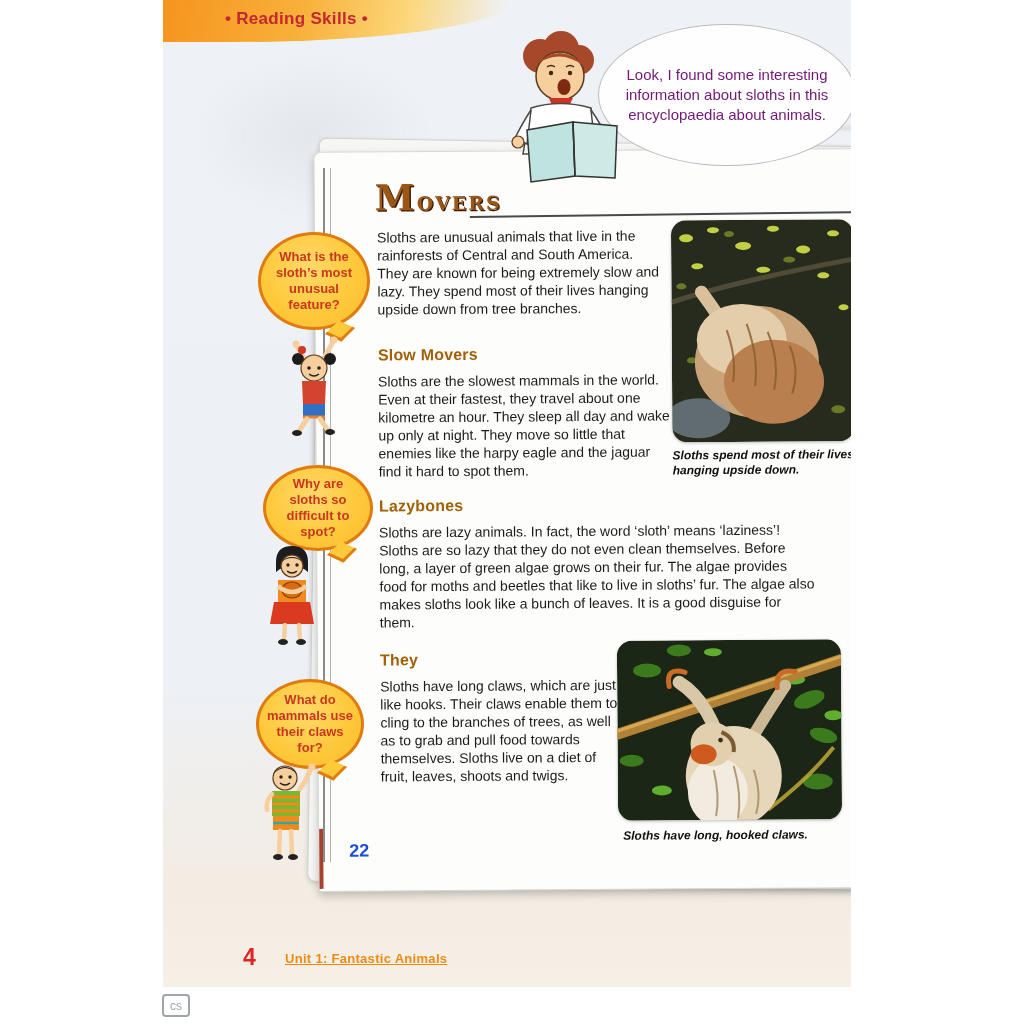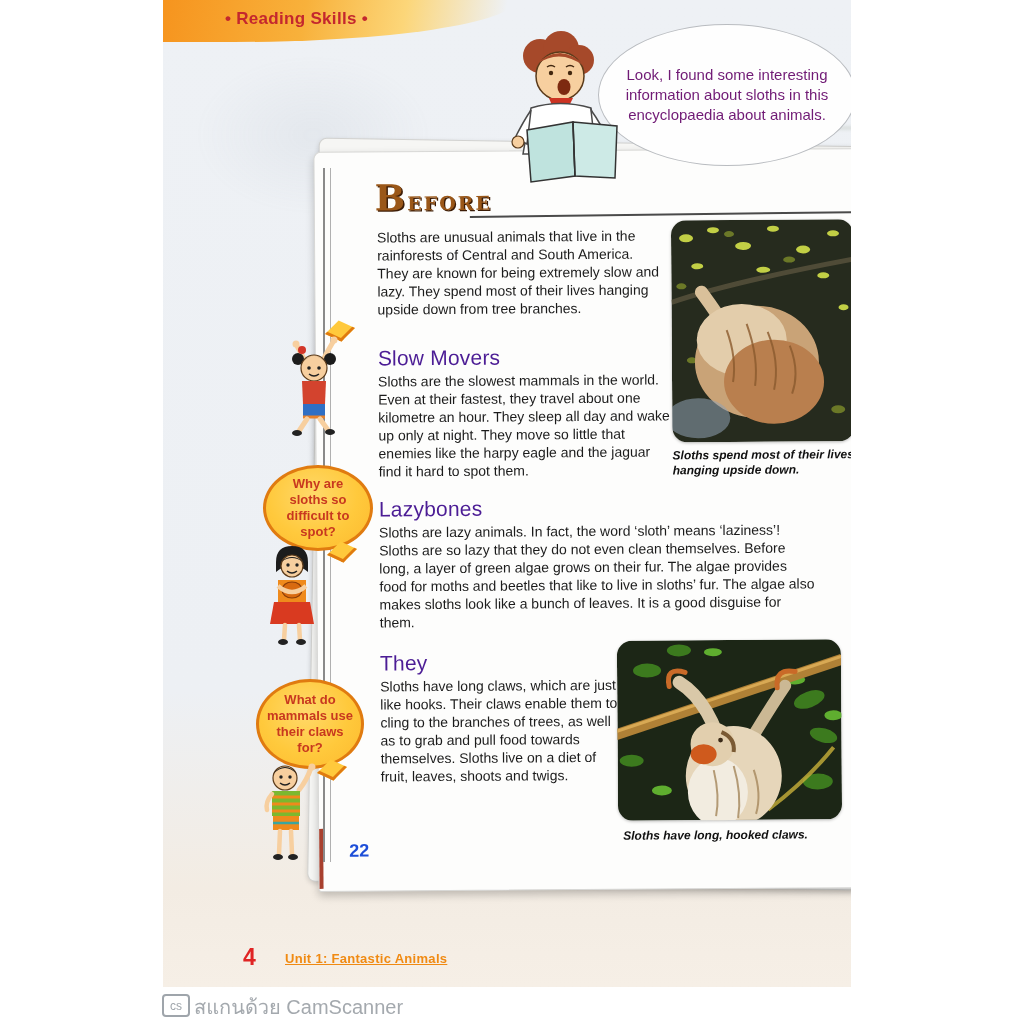--- a/index.html
+++ b/index.html
@@ -53,21 +53,21 @@
     left:60px;top:24px;
     font-family:"DejaVu Serif",serif;font-weight:bold;font-variant:small-caps;
     font-size:27px;color:#9a5718;letter-spacing:2px;
     text-shadow:1.3px 1.3px 0 #3c1c06;
   }
   .article-title::first-letter{font-size:36px;}
   .title-rule{left:155px;top:63px;width:400px;height:2px;background:#4a4a4a;transform:rotate(-.3deg);}
 
   .body-text{font-size:14px;line-height:18px;color:#1b1b1b;}
   .intro{left:62px;top:76px;width:288px;}
-  .sec-heading{font-size:21px;font-weight:normal;color:#4c1d95;letter-spacing:.2px;}
+  .sec-heading{font-size:16px;font-weight:bold;color:#a16207;letter-spacing:.2px;}
   .h-slow{left:62px;top:194px;}
   .b-slow{left:62px;top:220px;width:296px;}
   .h-lazy{left:62px;top:345px;}
   .b-lazy{left:62px;top:371px;width:438px;}
   .h-claws{left:62px;top:499px;}
   .b-claws{left:62px;top:525px;width:244px;}
 
   .photo{border-radius:15px;overflow:hidden;box-shadow:0 1px 3px rgba(0,0,0,.25);}
   .photo1{left:356px;top:70px;width:182px;height:222px;}
   .photo2{left:299px;top:490px;width:224px;height:180px;}
@@ -159,21 +159,21 @@
 
   <div class="abs say-bubble">
     <span>Look, I found some interesting information about sloths in this encyclopaedia about animals.</span>
   </div>
 
   <div class="abs back-sheet"></div>
   <div class="abs inner-page">
 
     <div class="abs red-sliver"></div>
 
-    <div class="abs article-title">Before</div>
+    <div class="abs article-title">Movers</div>
     <div class="abs title-rule"></div>
 
     <div class="abs body-text intro">Sloths are unusual animals that live in the rainforests of Central and South America. They are known for being extremely slow and lazy. They spend most of their lives hanging upside down from tree branches.</div>
 
     <svg class="abs photo photo1" viewBox="0 0 182 222">
       <rect width="182" height="222" fill="#262b1e"></rect>
       <path d="M0,82 Q60,62 182,40" stroke="#6a6148" stroke-width="5" fill="none" opacity=".6"></path>
       <g fill="#c2cf45">
         <ellipse cx="15" cy="18" rx="7" ry="4"></ellipse>
           <ellipse cx="42" cy="10" rx="6" ry="3"></ellipse>
@@ -251,20 +251,23 @@
         <path d="M136,130 q8,24 2,44"></path>
       </g>
     </svg>
     <div class="abs caption caption2">Sloths have long, hooked claws.</div>
 
     <div class="abs inner-pagenum">22</div>
   </div>
 
   <div class="abs rail"></div>
 
+  <div class="abs qbubble qb1">
+    <span>What is the sloth’s most unusual feature?</span>
+  </div>
   <div class="abs qtail qt1"></div>
 
   <div class="abs qbubble qb2">
     <span>Why are sloths so difficult to spot?</span>
   </div>
   <div class="abs qtail qt2"></div>
 
   <div class="abs qbubble qb3">
     <span>What do mammals use their claws for?</span>
   </div>
@@ -327,14 +330,13 @@
     <ellipse cx="23" cy="99" rx="5" ry="3" fill="#222"></ellipse>
       <ellipse cx="38" cy="99" rx="5" ry="3" fill="#222"></ellipse>
   </svg>
 
   <div class="abs footer-num">4</div>
   <div class="abs footer-unit">Unit 1: Fantastic Animals</div>
 </div>
 
 <div class="abs cam-bar">
   <div class="abs cs-icon">cs</div>
-  <div class="abs cam-credit">สแกนด้วย CamScanner</div>
 </div>
 
 </body></html>

